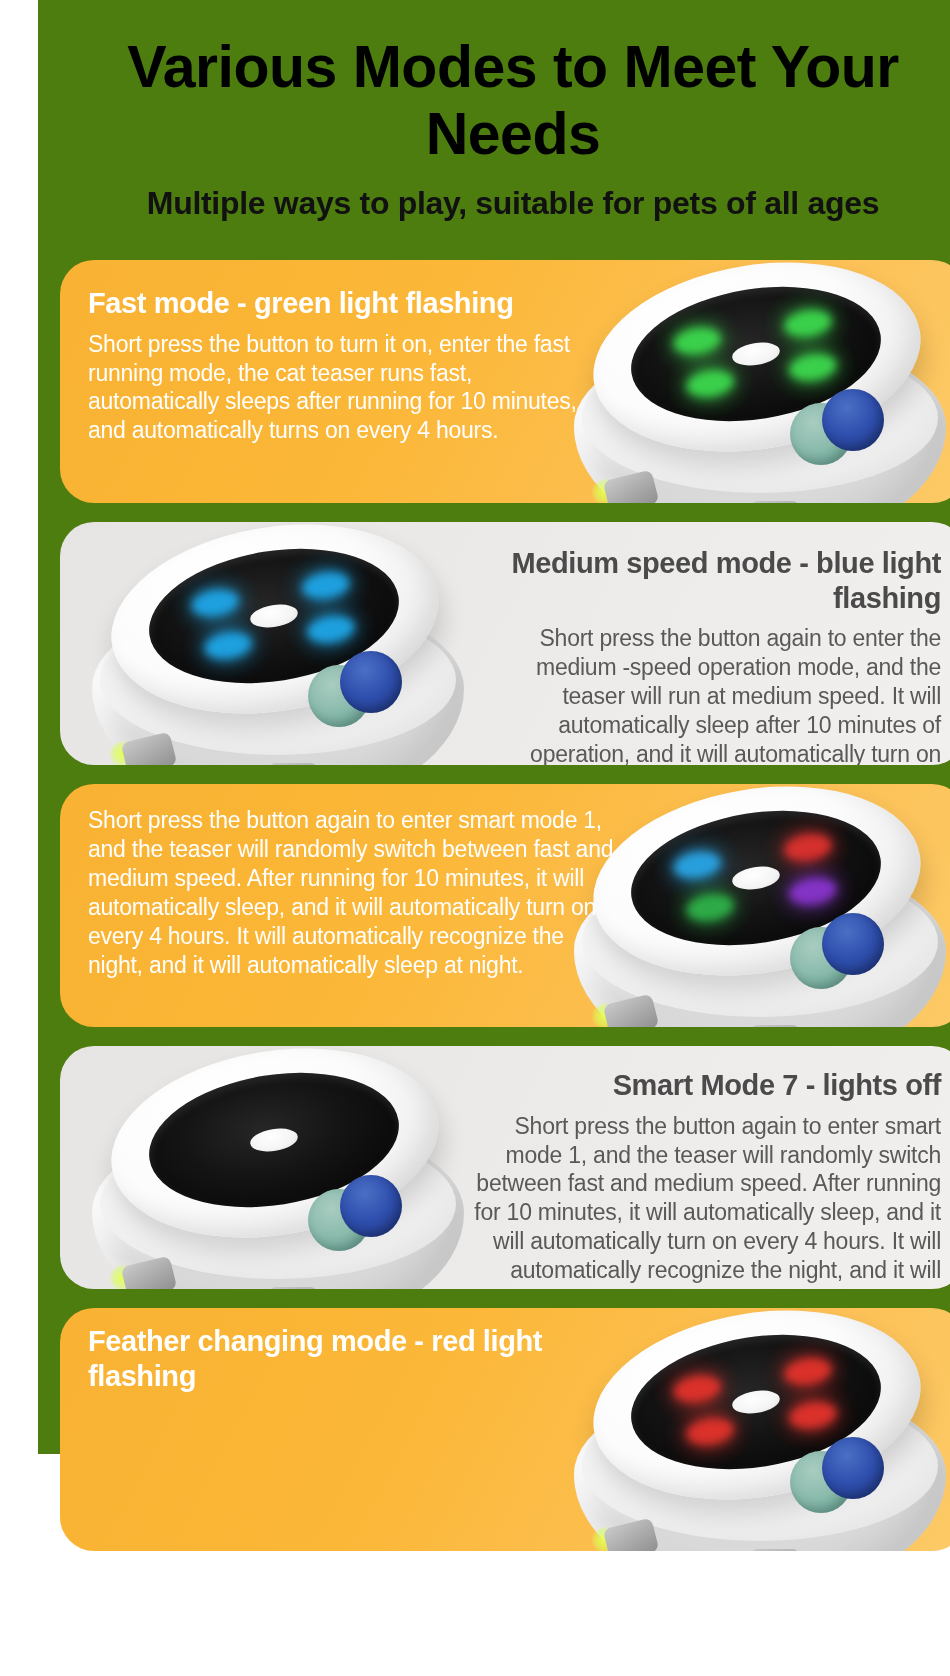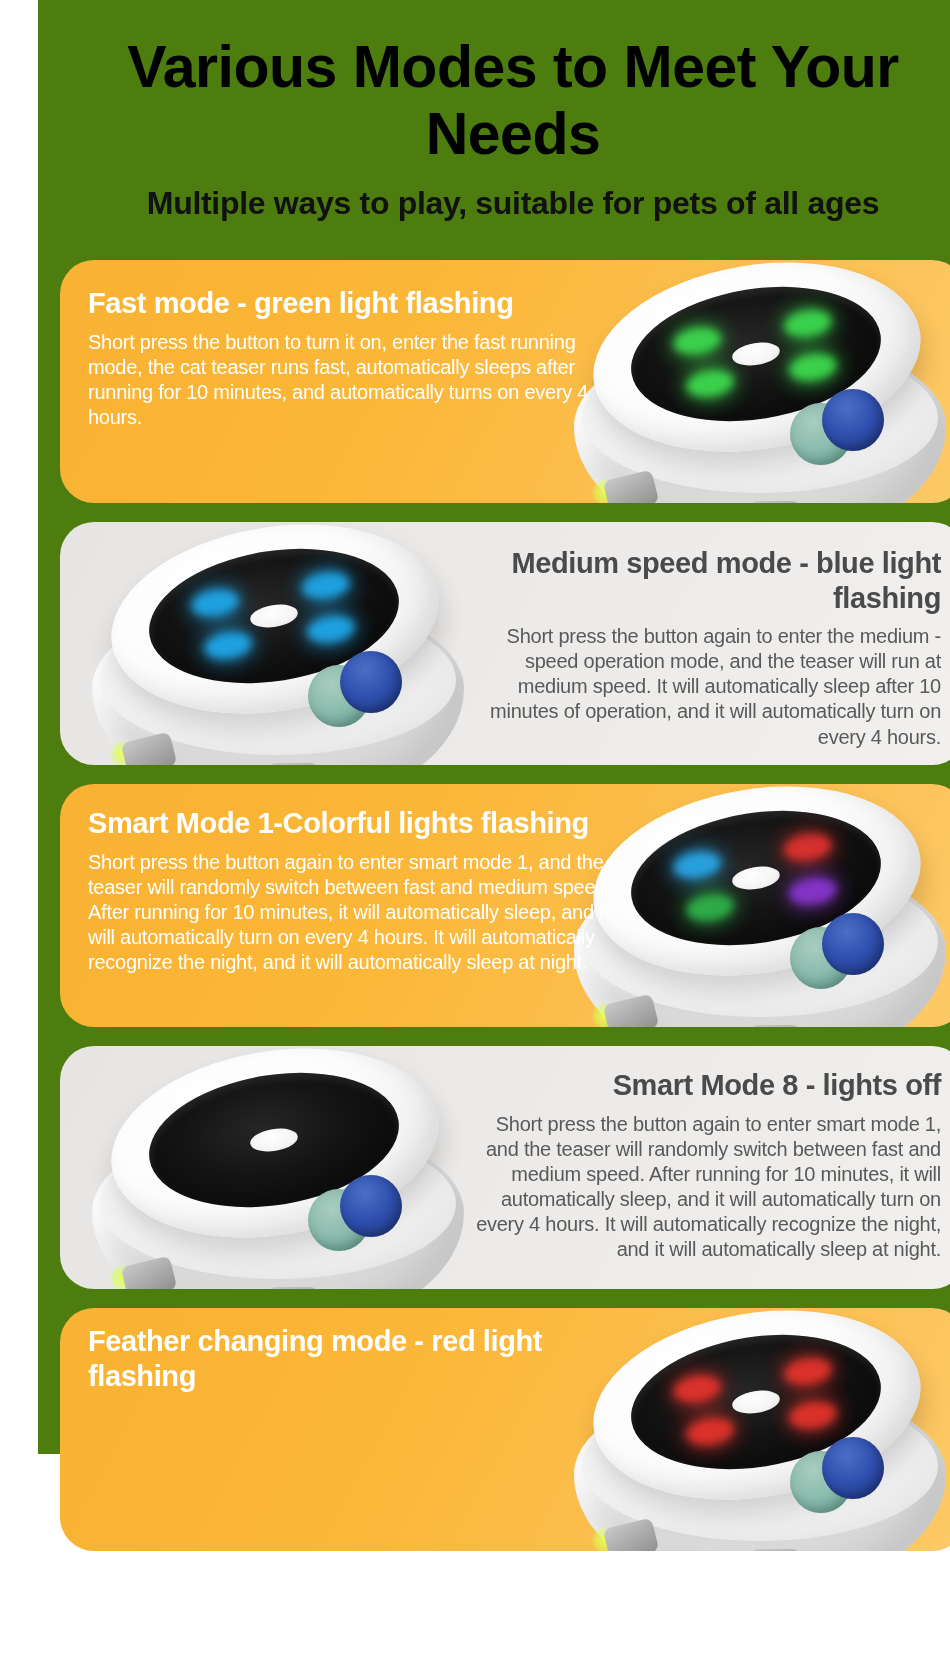--- a/index.html
+++ b/index.html
@@ -76,21 +76,21 @@
   .card-title {
     font-size: 29px;
     font-weight: 700;
     line-height: 1.18;
     letter-spacing: -0.4px;
     margin-bottom: 9px;
   }
   .card.orange .card-title { color: #ffffff; }
   .card.gray .card-title { color: #4a4a4a; }
   .card-body {
-    font-size: 20px;
+    font-size: 23px;
     line-height: 1.26;
     letter-spacing: -0.25px;
   }
   .card.orange .card-body { color: #ffffff; }
   .card.gray .card-body { color: #595959; }
 
   .card.c1 .card-text { width: 575px; }
   .card.c3 .card-text { width: 590px; padding-top: 22px; }
   .card.c5 .card-text { width: 520px; padding-top: 16px; }
   .card.c2 .card-text { width: 510px; padding-top: 24px; }
@@ -281,21 +281,20 @@
         </div>
       </div>
       <div class="card-text">
         <div class="card-title">Medium speed mode - blue light flashing</div>
         <div class="card-body">Short press the button again to enter the medium -speed operation mode, and the teaser will run at medium speed. It will automatically sleep after 10 minutes of operation, and it will automatically turn on every 4 hours.</div>
       </div>
     </div>
 
     <div class="card orange c3">
       <div class="card-text">
-        <div class="card-title">Smart Mode 1-Colorful lights flashing</div>
         <div class="card-body">Short press the button again to enter smart mode 1, and the teaser will randomly switch between fast and medium speed. After running for 10 minutes, it will automatically sleep, and it will automatically turn on every 4 hours. It will automatically recognize the night, and it will automatically sleep at night.</div>
       </div>
       <div class="device right">
         <div class="dev-glow"></div>
         <div class="dev-foot f1"></div>
         <div class="dev-base"></div>
         <div class="dev-foot f2"></div>
         <div class="dev-base-rim"></div>
         <div class="dev-feather">
           <div class="feather-teal"></div>
@@ -326,21 +325,21 @@
         <div class="dev-dome"></div>
         <div class="dev-disc">
           <div class="led tl" style="background: transparent; opacity: 0;"></div>
           <div class="led tr" style="background: transparent; opacity: 0;"></div>
           <div class="led bl" style="background: transparent; opacity: 0;"></div>
           <div class="led br" style="background: transparent; opacity: 0;"></div>
           <div class="dev-hole"></div>
         </div>
       </div>
       <div class="card-text">
-        <div class="card-title">Smart Mode 8 - lights off</div>
+        <div class="card-title">Smart Mode 7 - lights off</div>
         <div class="card-body">Short press the button again to enter smart mode 1, and the teaser will randomly switch between fast and medium speed. After running for 10 minutes, it will automatically sleep, and it will automatically turn on every 4 hours. It will automatically recognize the night, and it will automatically sleep at night.</div>
       </div>
     </div>
 
     <div class="card orange c5">
       <div class="card-text">
         <div class="card-title">Feather changing mode - red light flashing</div>
       </div>
       <div class="device right">
         <div class="dev-glow"></div>

